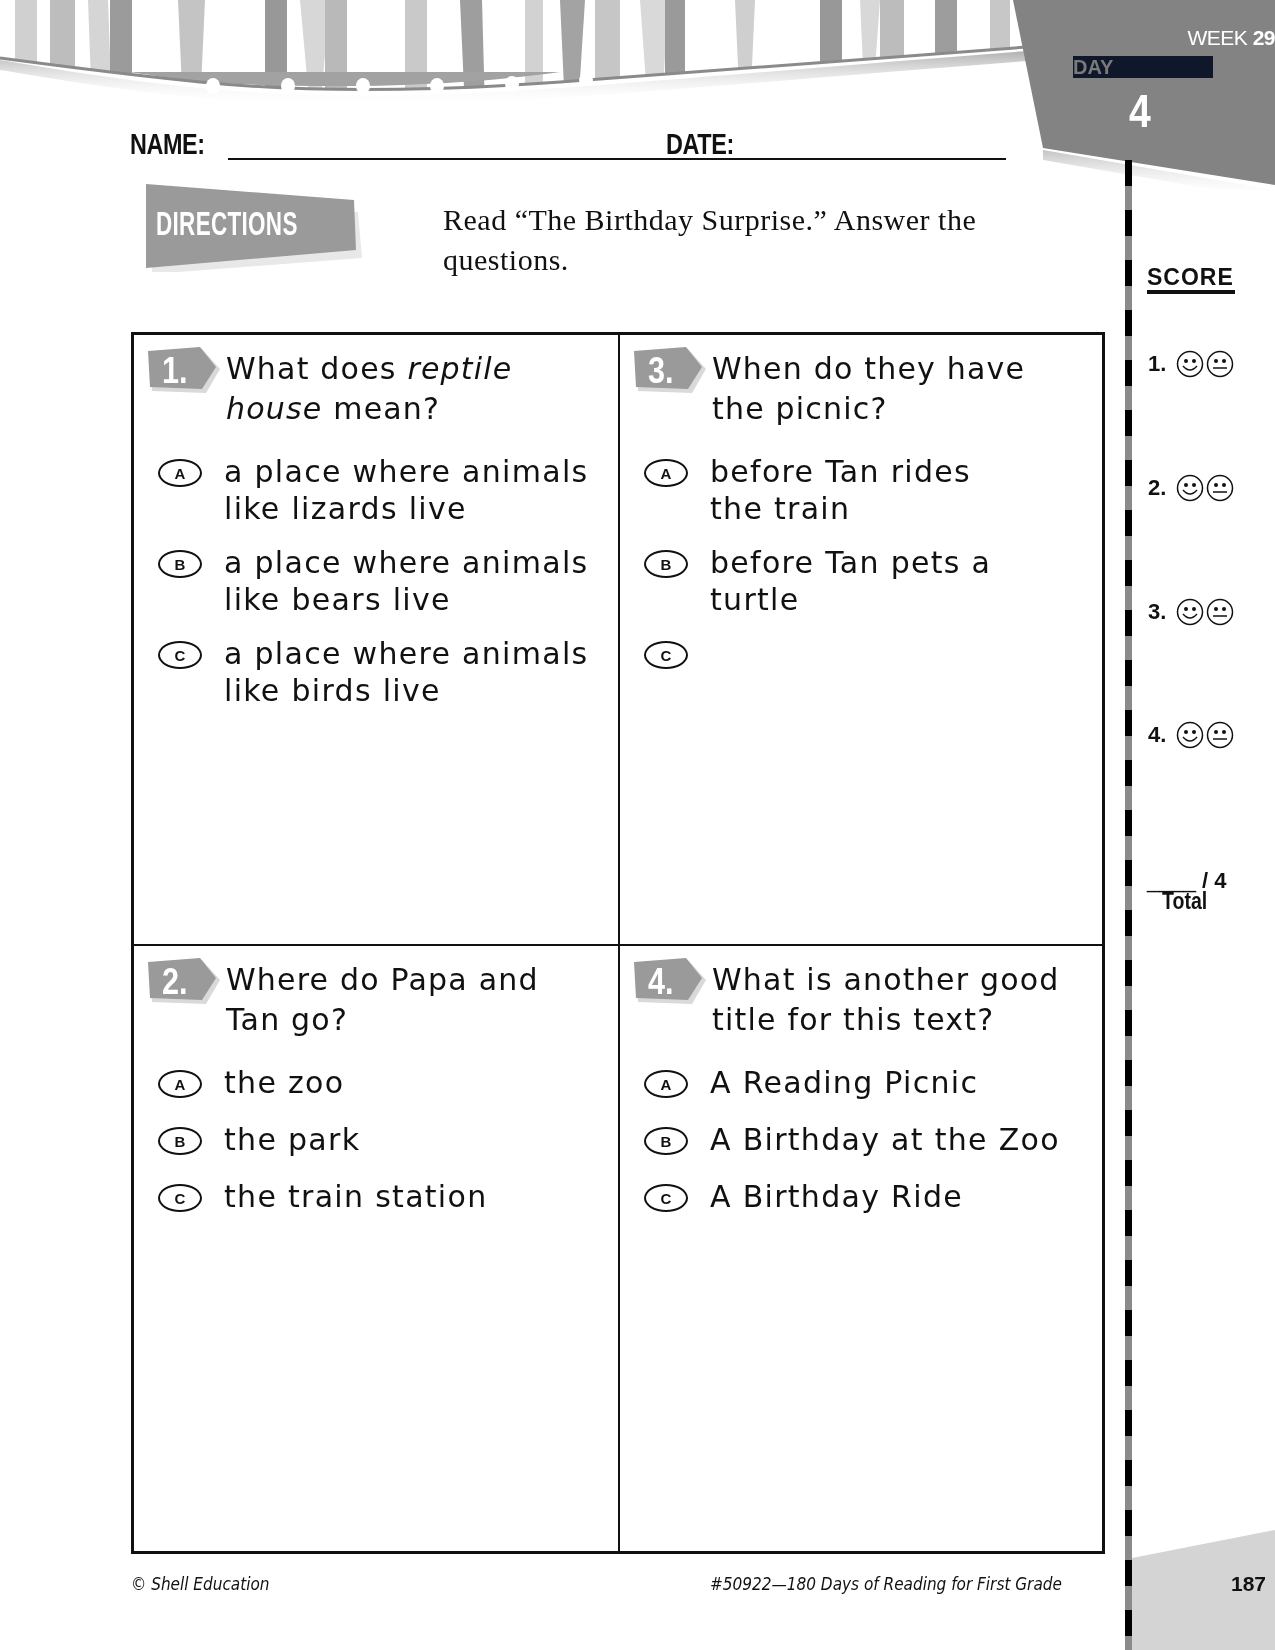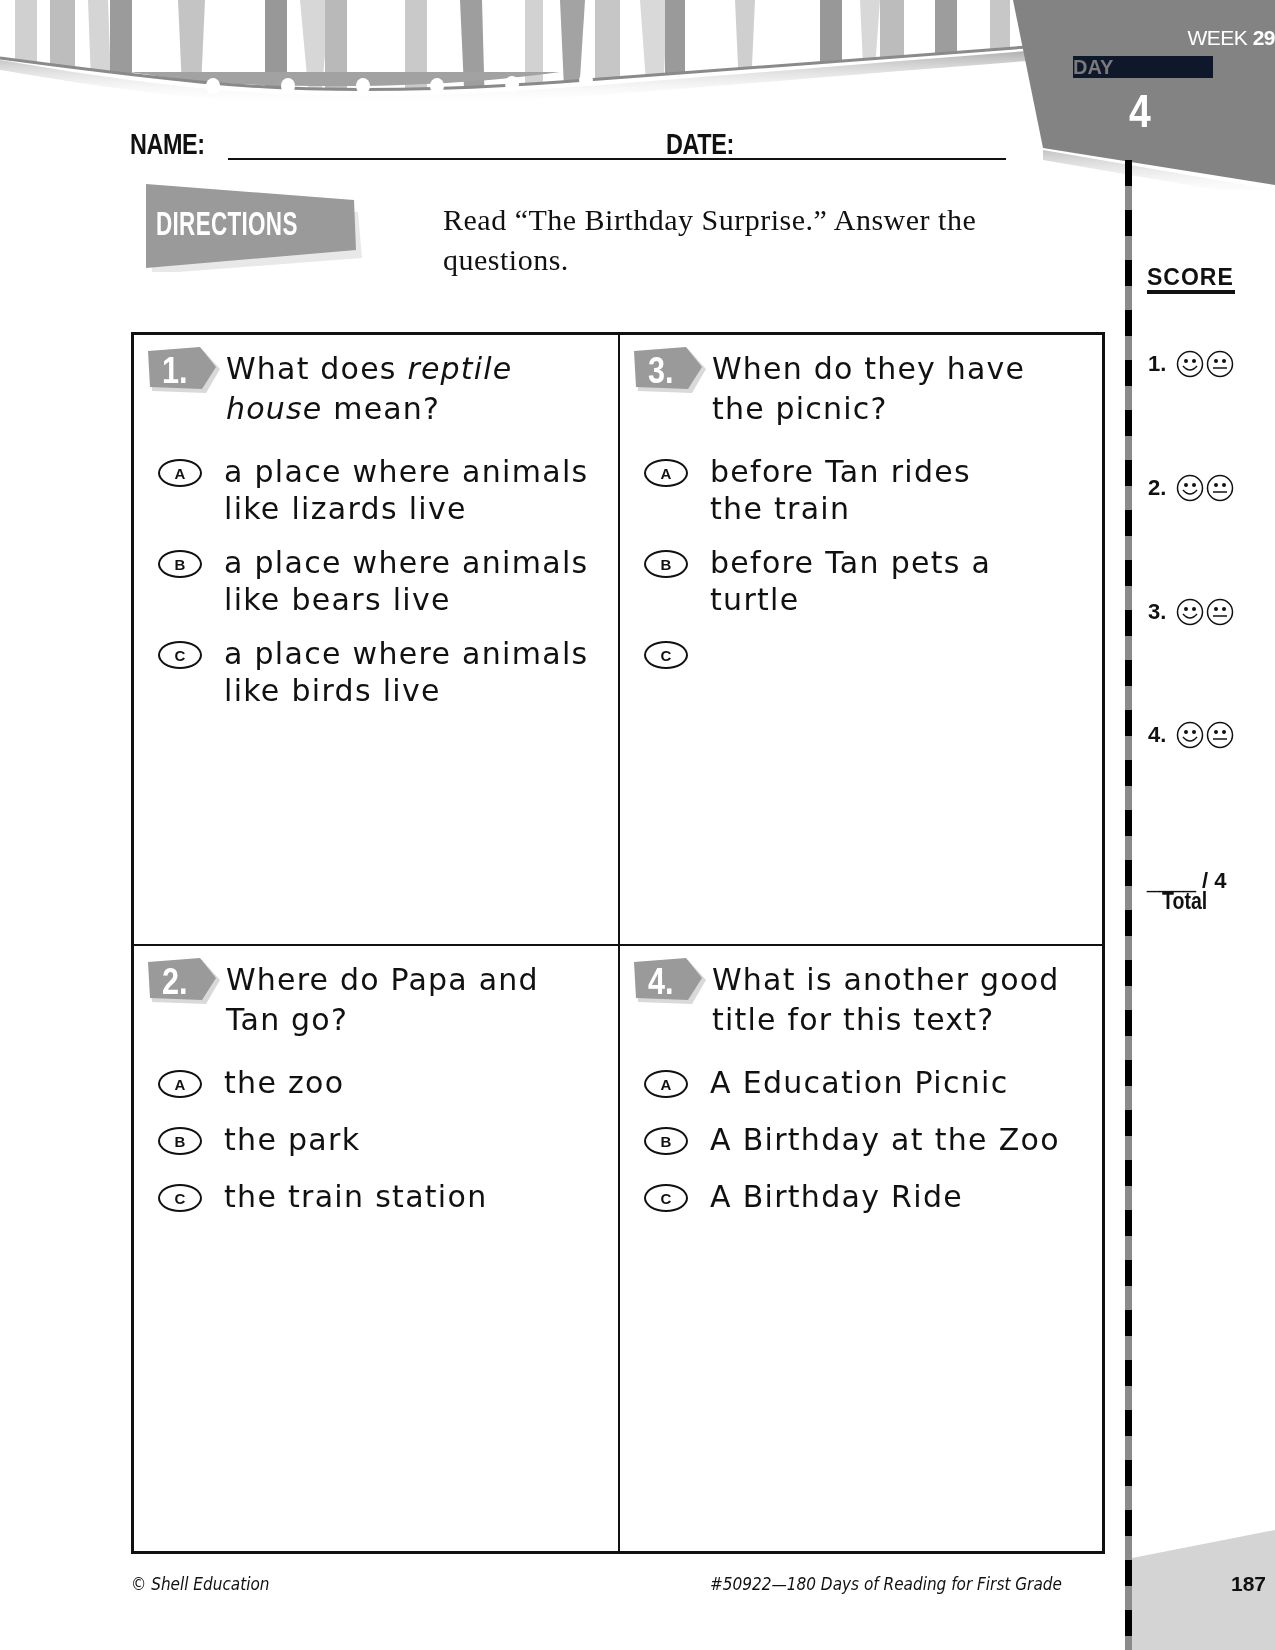--- a/index.html
+++ b/index.html
@@ -303,21 +303,21 @@
     <div class="qbadge">
       <svg width="76" height="50" viewBox="0 0 76 50">
           <polygon points="4,6 56,2 74,22 60,46 6,44" fill="#d9d9d9"></polygon>
           <polygon points="2,4 54,0 70,20 56,42 4,40" fill="#9a9a9a"></polygon>
         </svg>
       <span class="qbadge-num">4.</span>
     </div>
     <div class="qtext">What is another good title for this text?</div>
     <div class="option" style="top:118px;">
       <div class="bubble">A</div>
-      <div class="opt-text">A Education Picnic</div>
+      <div class="opt-text">A Reading Picnic</div>
     </div>
     <div class="option" style="top:175px;">
       <div class="bubble">B</div>
       <div class="opt-text">A Birthday at the Zoo</div>
     </div>
     <div class="option" style="top:232px;">
       <div class="bubble">C</div>
       <div class="opt-text">A Birthday Ride</div>
     </div>
   </div>

